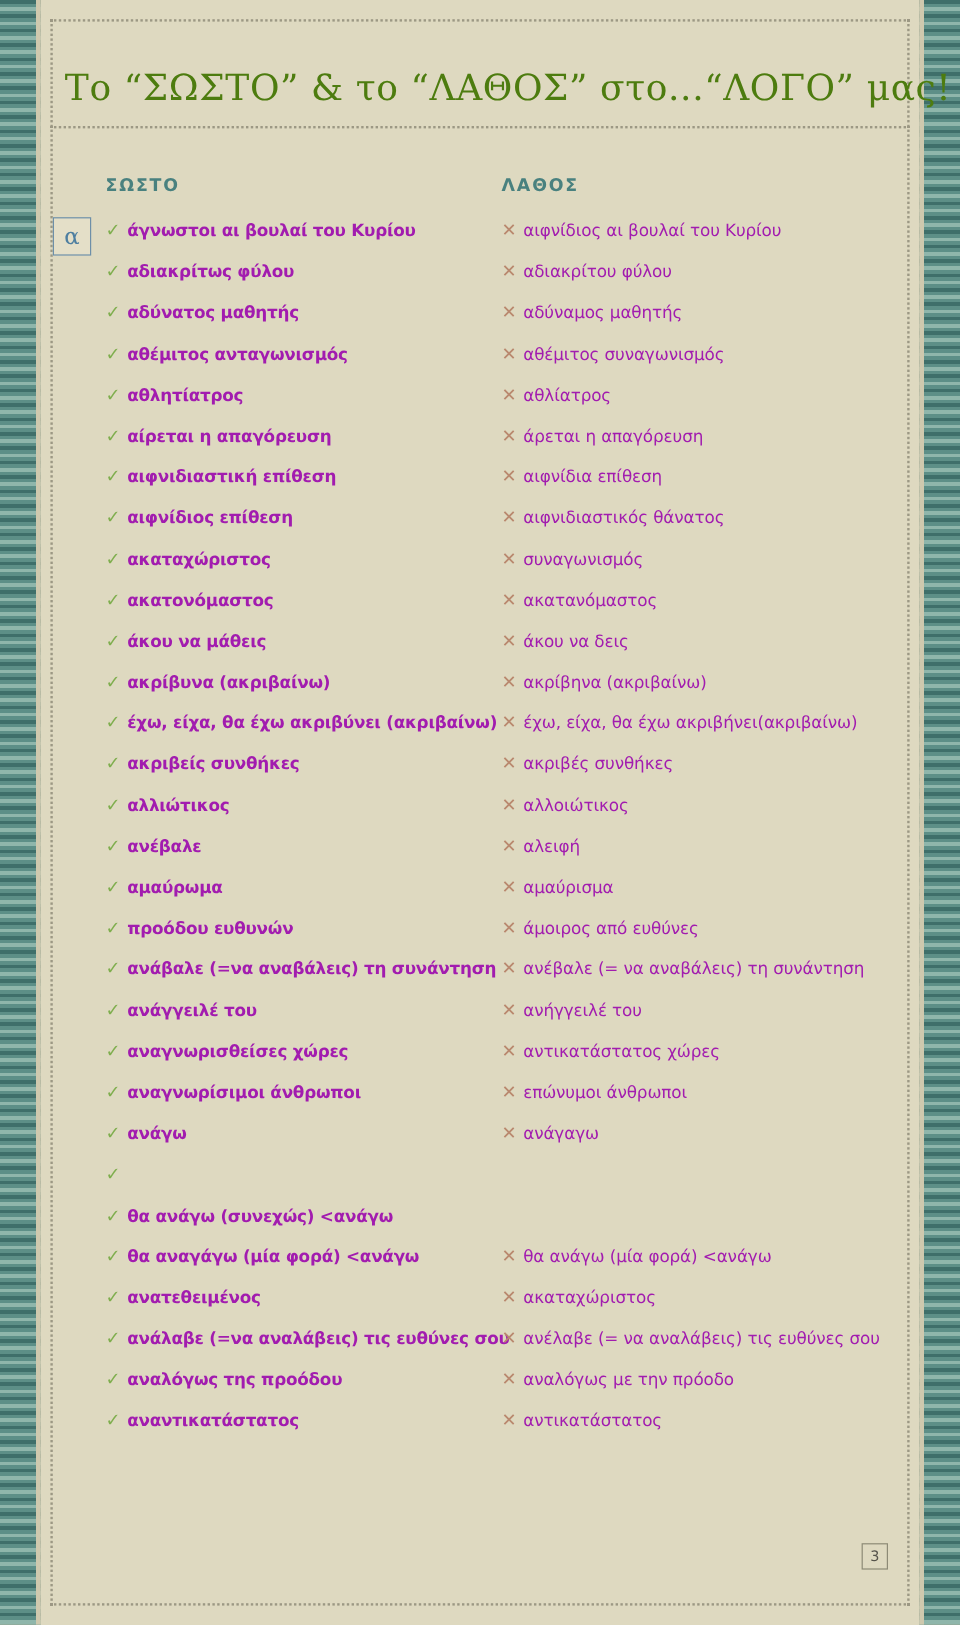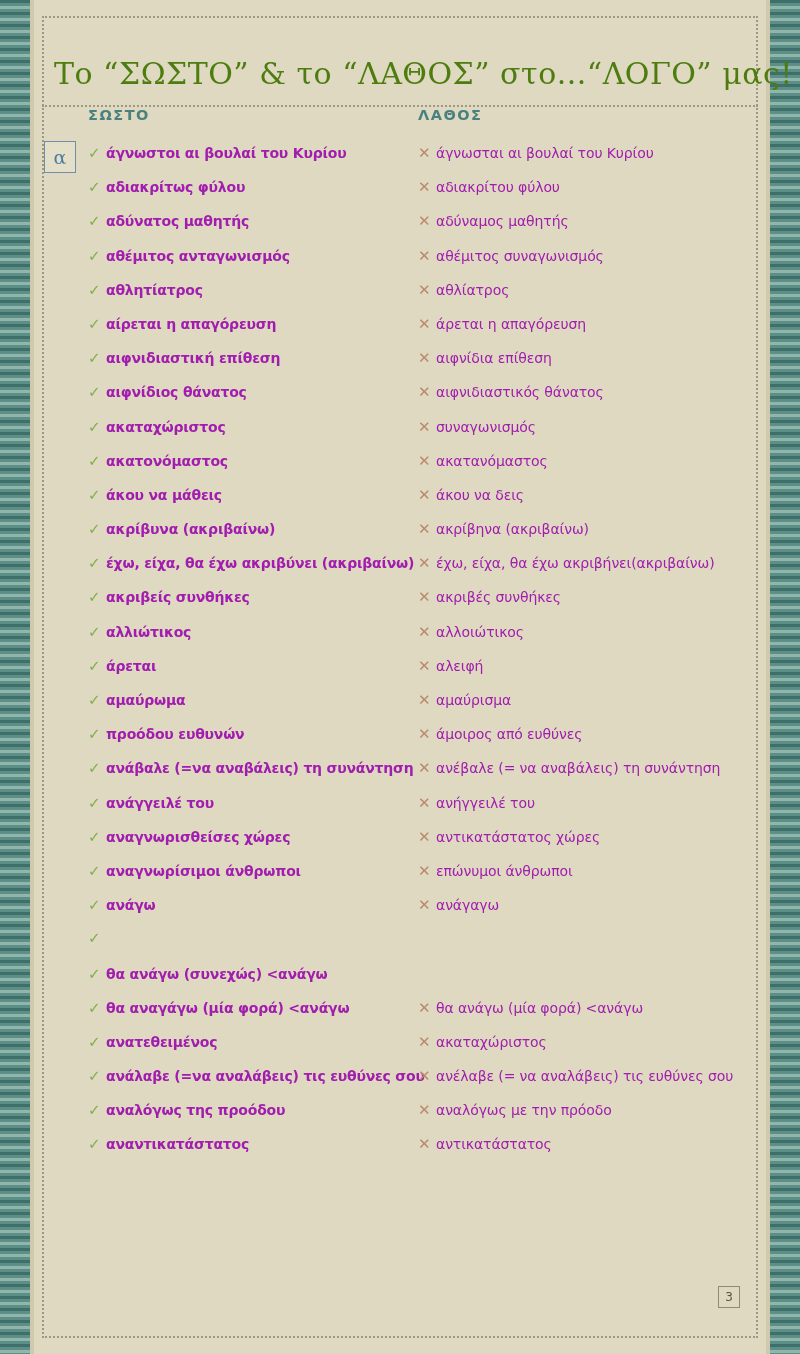--- a/index.html
+++ b/index.html
@@ -73,20 +73,21 @@
   }
 
   .title-rule {
     border-top: 2px dotted #9c9884;
     margin: 0 0 0 0;
   }
 
   
   .col-heads {
     display: flex;
+    margin-top: 40px;
     padding-left: 46px;
     font-size: 14.5px;
     font-weight: bold;
     color: #49817f;
     letter-spacing: 1.5px;
   }
   .col-heads .h1 { width: 330px; }
   .col-heads .h2 { width: 330px; }
 
   
@@ -176,21 +177,21 @@
 
   <div class="rows" id="rows">
     <div class="alpha-badge">α</div>
   <div class="row">
         <div class="cell left">
           <span class="mark ok">✓</span>
           <span class="txt">άγνωστοι αι βουλαί του Κυρίου</span>
         </div>
         <div class="cell right">
           <span class="mark bad">✕</span>
-          <span class="txt">άγνωσται αι βουλαί του Κυρίου</span>
+          <span class="txt">αιφνίδιος αι βουλαί του Κυρίου</span>
         </div>
       </div>
       <div class="row">
         <div class="cell left">
           <span class="mark ok">✓</span>
           <span class="txt">αδιακρίτως φύλου</span>
         </div>
         <div class="cell right">
           <span class="mark bad">✕</span>
           <span class="txt">αδιακρίτου φύλου</span>
@@ -242,21 +243,21 @@
           <span class="txt">αιφνιδιαστική επίθεση</span>
         </div>
         <div class="cell right">
           <span class="mark bad">✕</span>
           <span class="txt">αιφνίδια επίθεση</span>
         </div>
       </div>
       <div class="row">
         <div class="cell left">
           <span class="mark ok">✓</span>
-          <span class="txt">αιφνίδιος θάνατος</span>
+          <span class="txt">αιφνίδιος επίθεση</span>
         </div>
         <div class="cell right">
           <span class="mark bad">✕</span>
           <span class="txt">αιφνιδιαστικός θάνατος</span>
         </div>
       </div>
       <div class="row">
         <div class="cell left">
           <span class="mark ok">✓</span>
           <span class="txt">ακαταχώριστος</span>
@@ -322,21 +323,21 @@
           <span class="txt">αλλιώτικος</span>
         </div>
         <div class="cell right">
           <span class="mark bad">✕</span>
           <span class="txt">αλλοιώτικος</span>
         </div>
       </div>
       <div class="row">
         <div class="cell left">
           <span class="mark ok">✓</span>
-          <span class="txt">άρεται</span>
+          <span class="txt">ανέβαλε</span>
         </div>
         <div class="cell right">
           <span class="mark bad">✕</span>
           <span class="txt">αλειφή</span>
         </div>
       </div>
       <div class="row">
         <div class="cell left">
           <span class="mark ok">✓</span>
           <span class="txt">αμαύρωμα</span>

